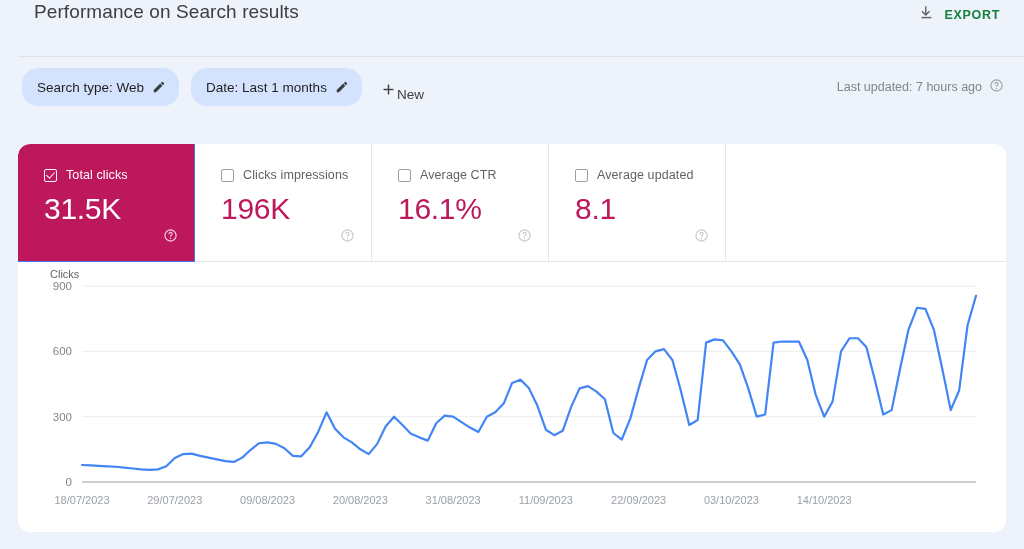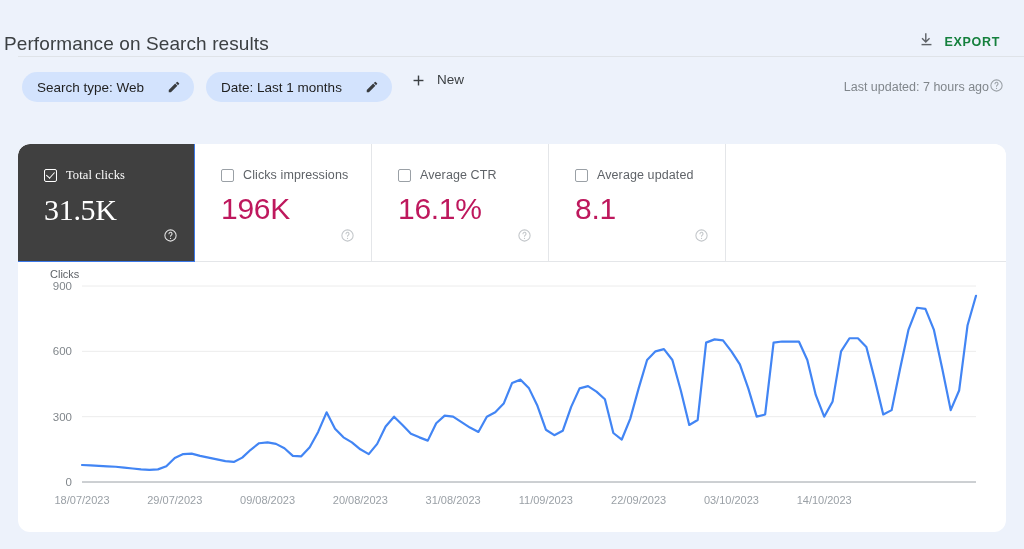--- a/index.html
+++ b/index.html
@@ -7,22 +7,22 @@
     width: 1024px; height: 549px;
     background: #edf2fb;
     font-family: "Liberation Sans", sans-serif;
     -webkit-font-smoothing: antialiased;
     overflow: hidden;
   }
   .page { position: relative; width: 1024px; height: 549px; }
 
   
   .header {
-    height: 56px; display: flex; align-items: flex-end;
-    padding: 0 20px 0 4px;
+    height: 56px; display: flex; align-items: flex-start;
+    padding: 0 20px 0 34px;
   }
   .page-title {
     font-size: 19px; color: #3c4043; font-weight: 400;
     letter-spacing: .1px; line-height: 24px;
   }
   .header-spacer { flex: 1; }
   .export-btn {
     display: flex; align-items: center; gap: 9px;
     color: #5f6368; cursor: pointer; padding: 4px 4px;
   }
@@ -34,36 +34,36 @@
     position: absolute; left: 18px; right: 0; top: 56px;
     height: 1px; background: #dfe3e8;
   }
 
   
   .filterbar {
     height: 62px; display: flex; align-items: center;
     padding: 0 20px 0 22px; gap: 12px;
   }
   .chip {
-    display: flex; align-items: center; gap: 23px;
+    display: flex; align-items: center; gap: 8px;
     background: #d3e3fd; color: #1f1f1f;
-    border-radius: 16px; height: 30px;
+    border-radius: 16px; height: 38px;
     padding: 0 13px 0 15px;
     font-size: 13.5px; cursor: pointer; white-space: nowrap;
   }
   .chip-edit { display: flex; align-items: center; opacity: .85; }
   .new-btn {
-    display: flex; align-items: flex-start; gap: 10px;
+    display: flex; align-items: flex-end; 
     padding: 0 8px 0 6px; height: 30px; cursor: pointer;
     color: #3c4043;
   }
   .new-label { font-size: 13.5px; color: #3c4043; }
   .filter-spacer { flex: 1; }
   .last-updated {
-    display: flex; align-items: center; 
+    display: flex; align-items: center; gap: 7px;
     font-size: 12.5px; color: #80868b;
   }
 
   
   .card {
     position: absolute; left: 18px; top: 144px;
     width: 988px; height: 388px;
     background: #fff; border-radius: 12px;
     overflow: hidden;
   }
@@ -71,25 +71,24 @@
   
   .metrics { display: flex; height: 118px; }
   .metric {
     position: relative; width: 177px; height: 118px;
     padding: 24px 0 0 26px;
     border-right: 1px solid #e4e6e9;
     border-bottom: 1px solid #e4e6e9;
     cursor: pointer; background: #fff;
   }
   .metric.active {
-    background: #404040;
+    background: #be185d;
     border-right-color: #3c78e8;
     border-bottom-color: #3c78e8;
     border-top-left-radius: 12px;
-    font-family: Liberation Serif, serif;
   }
   .metric-head { display: flex; align-items: center; gap: 9px; }
   .cb {
     width: 13px; height: 13px; border-radius: 2px;
     border: 1.6px solid #9aa0a6; flex: none;
     position: relative; background: transparent;
   }
   .metric.active .cb { border-color: #fff; }
   .metric.active .cb::after {
     content: ""; position: absolute;

